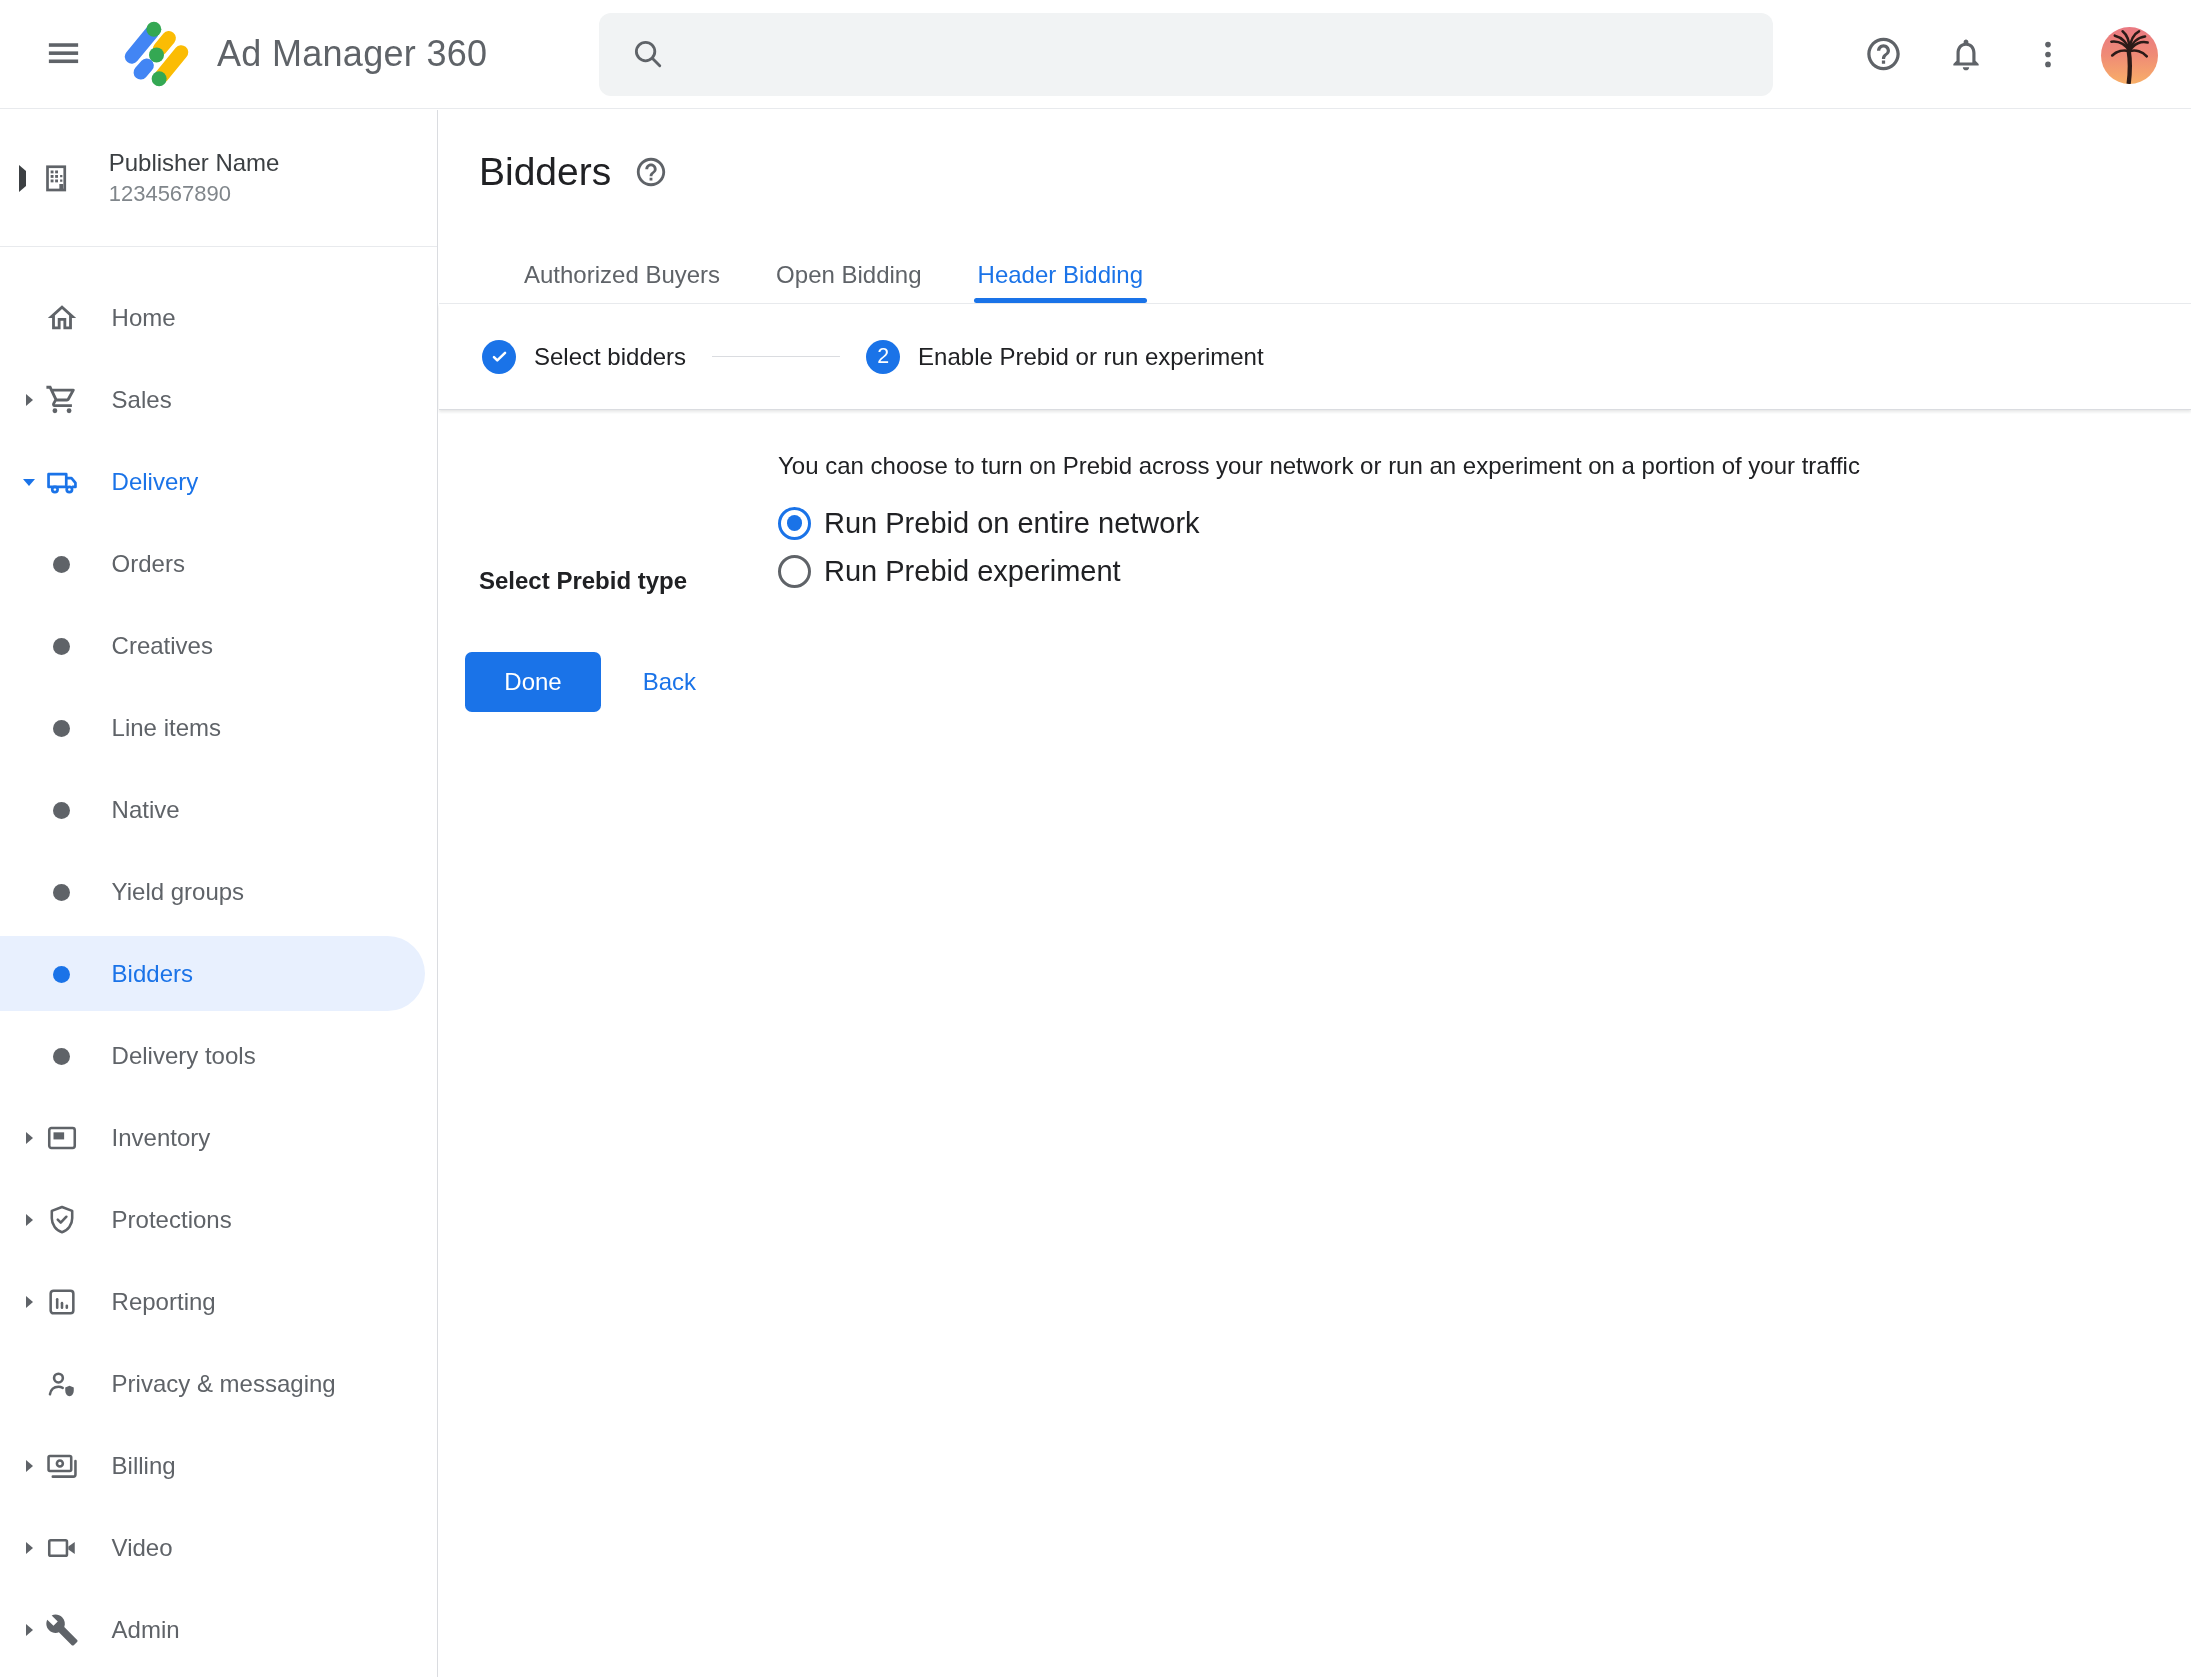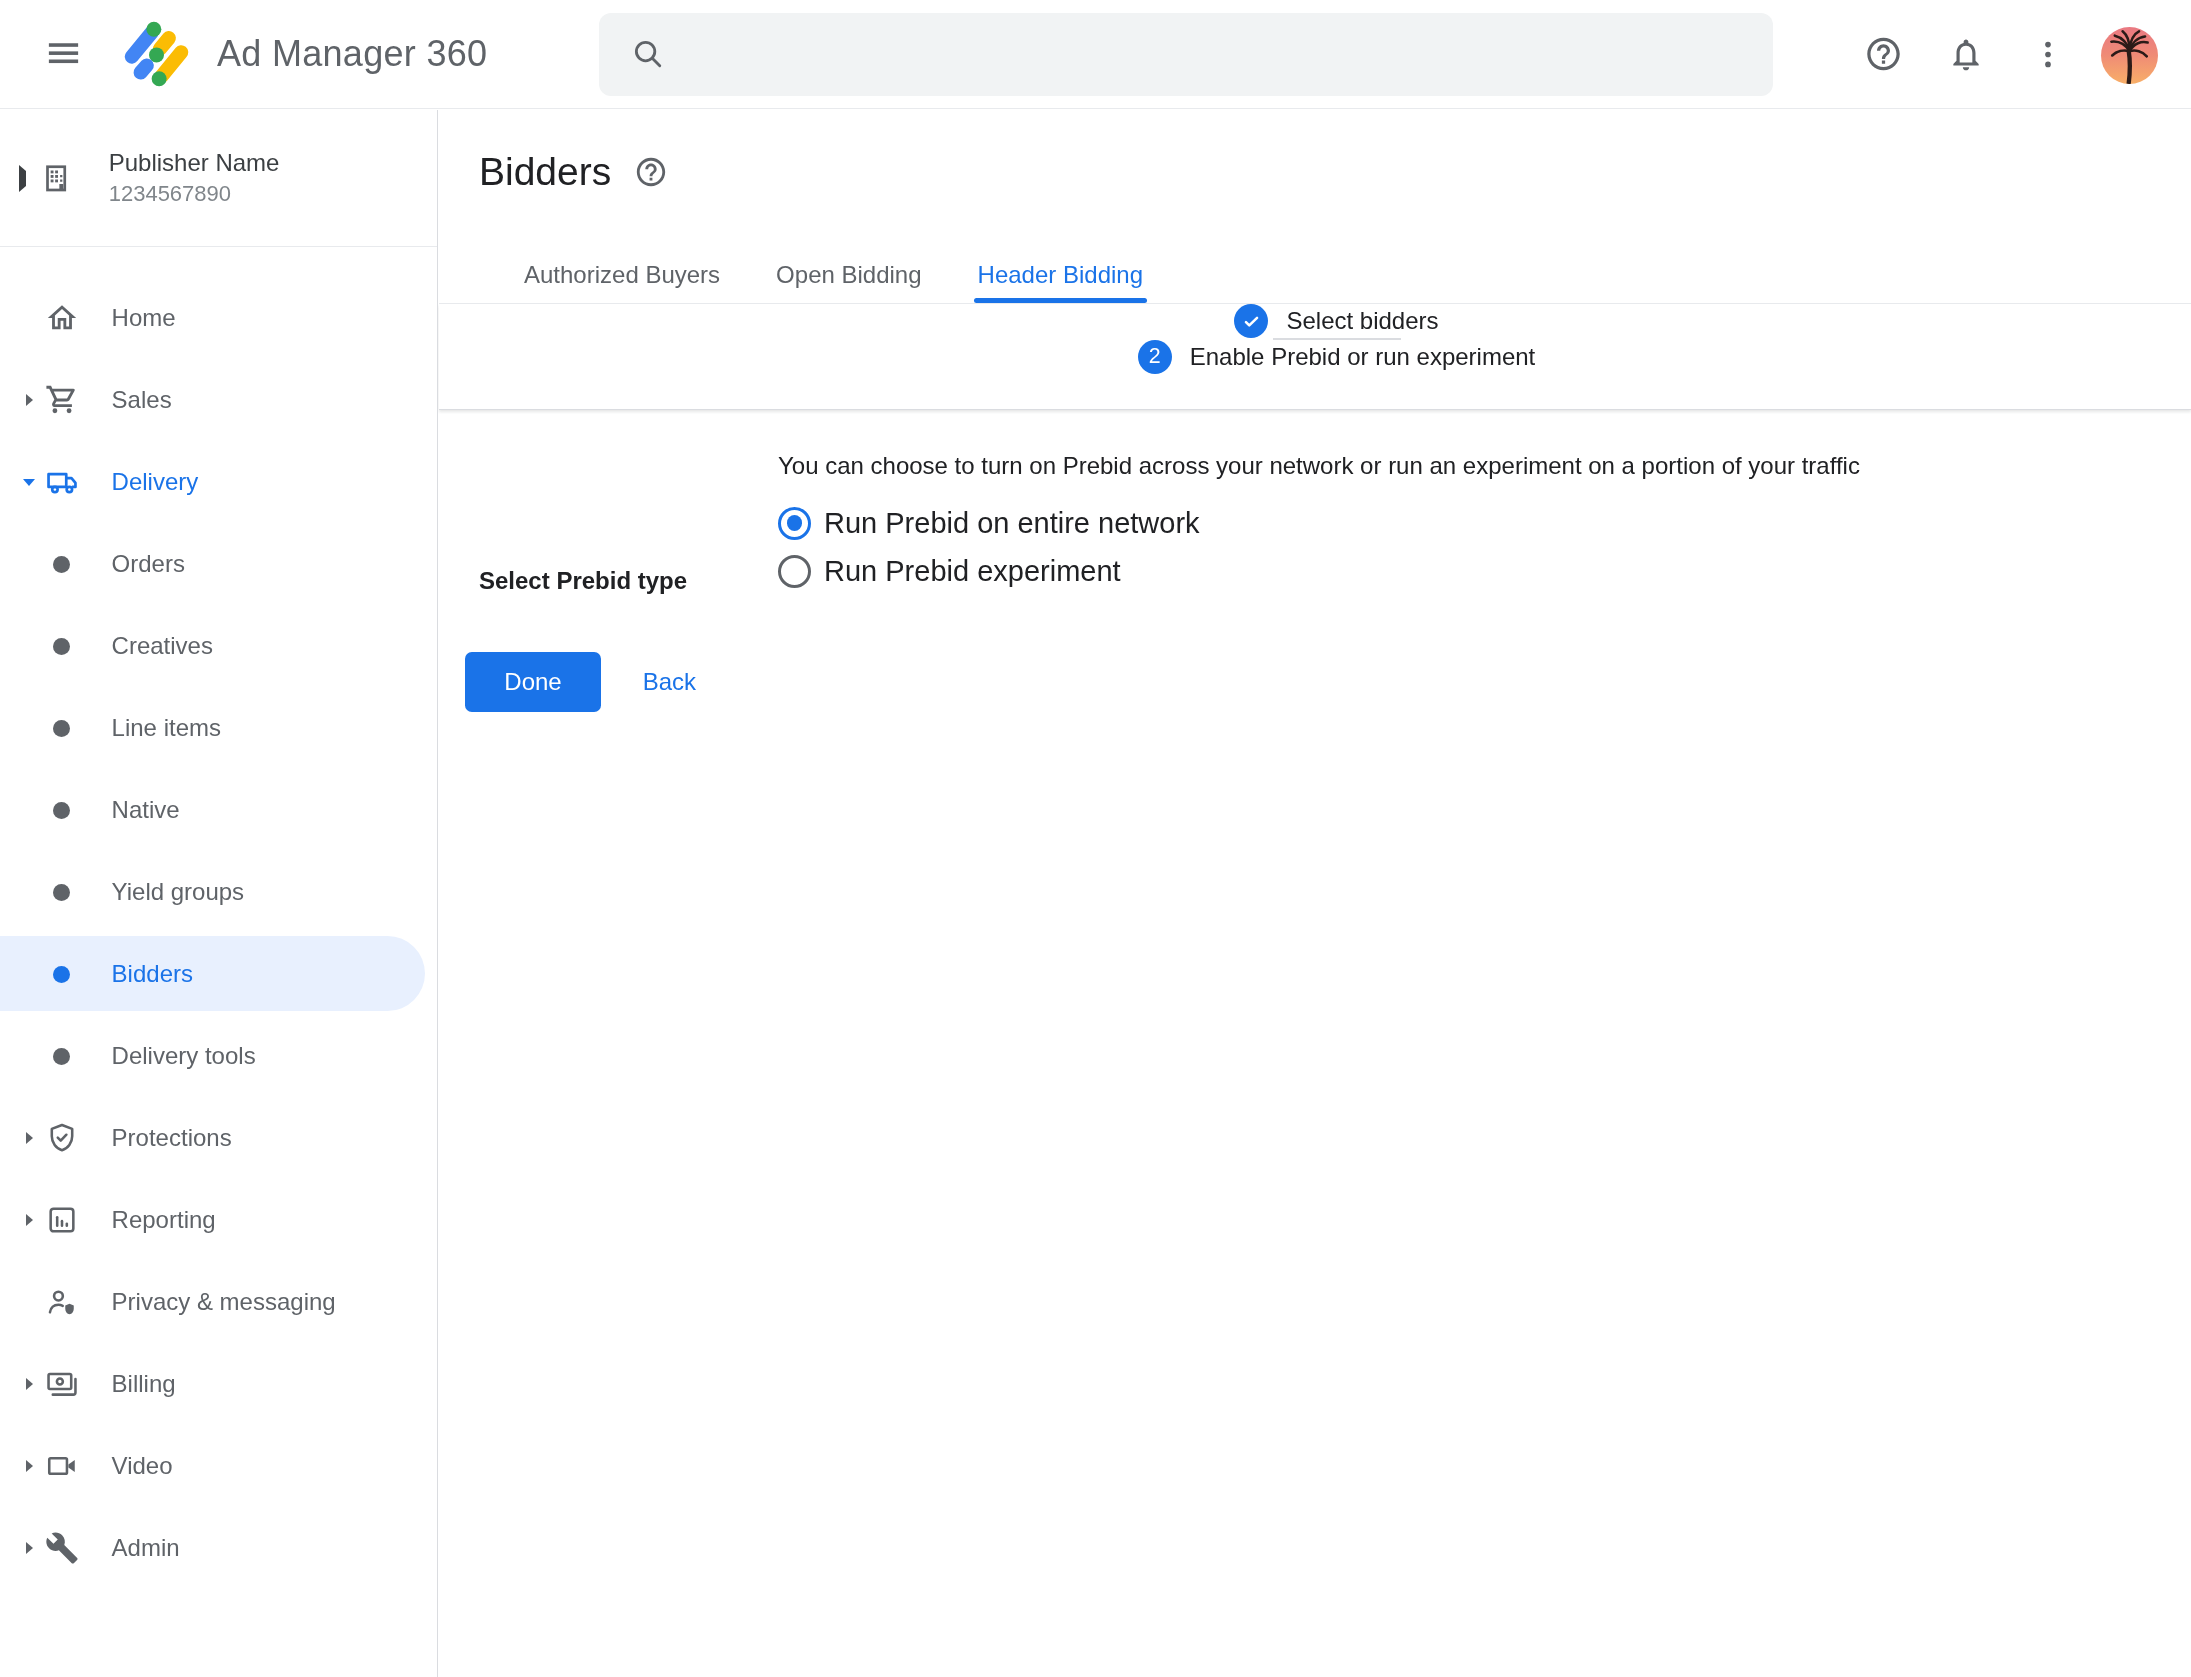--- a/index.html
+++ b/index.html
@@ -56,21 +56,21 @@
   .main{position:absolute;top:110px;left:439px;right:0;bottom:0;background:#fff;}
   .page-head{display:flex;align-items:center;gap:19px;padding:38px 0 0 40px;height:86px;}
   .page-title{font-size:39px;font-weight:400;color:#202124;}
   .tabs-wrap{display:flex;height:57px;margin-top:51px;padding-left:57px;border-bottom:0.9px solid #e8eaed;}
   .tab{position:relative;display:flex;align-items:center;padding:0 28px;font-size:24px;
        font-weight:500;color:#5f6368;cursor:pointer;white-space:nowrap;}
   .tab.active{color:#1a73e8;}
   .tab.active::after{content:"";position:absolute;left:24px;right:24px;bottom:0;height:5.1px;
        background:#1a73e8;border-radius:2.6px;}
   .stepper{display:flex;align-items:center;height:106px;padding-left:43px;
-       border-bottom:0.9px solid #dadce0;box-shadow:0 1.7px 2.6px rgba(60,64,67,.12);flex-direction:column;}
+       border-bottom:0.9px solid #dadce0;box-shadow:0 1.7px 2.6px rgba(60,64,67,.12);}
   .step{display:flex;align-items:center;cursor:pointer;}
   .step-circle{width:34px;height:34px;border-radius:50%;background:#1a73e8;color:#fff;
        display:flex;align-items:center;justify-content:center;font-size:21.4px;font-weight:500;flex:none;}
   .step-label{margin-left:18px;font-size:24px;font-weight:500;color:#202124;white-space:nowrap;}
   .step-connector{width:128px;height:1.7px;background:#dadce0;margin:0 26px;}
   .content{padding:41px 0 0 40px;}
   .form-row{display:flex;align-items:flex-end;}
   .form-label{width:299px;font-size:24px;font-weight:bold;color:#202124;line-height:29px;flex:none;}
   .form-desc{font-size:24px;color:#202124;line-height:29px;}
   .radio-group{margin-top:19px;}
@@ -279,20 +279,32 @@
     </div>
 
     <div class="nav-item">
       <span class="nav-arrow"></span>
       <span class="nav-icon">
           <span class="bullet"></span>
         </span>
       <span class="nav-label">Delivery tools</span>
     </div>
 
+    <div class="nav-item">
+      <span class="nav-arrow">
+          <span class="tri-r"></span>
+        </span>
+      <span class="nav-icon">
+        <svg width="34" height="34" viewBox="0 0 24 24">
+            <rect x="3" y="5" width="18" height="14" rx="1.5" fill="none" stroke="#5f6368" stroke-width="1.8"></rect>
+            <rect x="6" y="8" width="7.5" height="5" fill="#5f6368"></rect>
+          </svg>
+      </span>
+      <span class="nav-label">Inventory</span>
+    </div>
 
     <div class="nav-item">
       <span class="nav-arrow">
           <span class="tri-r"></span>
         </span>
       <span class="nav-icon">
         <svg width="34" height="34" viewBox="0 0 24 24">
             <g fill="none" stroke="#5f6368" stroke-width="1.8" stroke-linejoin="round">
           <path d="M12 2.8 4.8 5.6v5.1c0 4.5 3 8.7 7.2 9.9 4.2-1.2 7.2-5.4 7.2-9.9V5.6z"></path>
           <path d="M9 11.8l2.1 2.1 4-4.2" stroke-linecap="round"></path>

